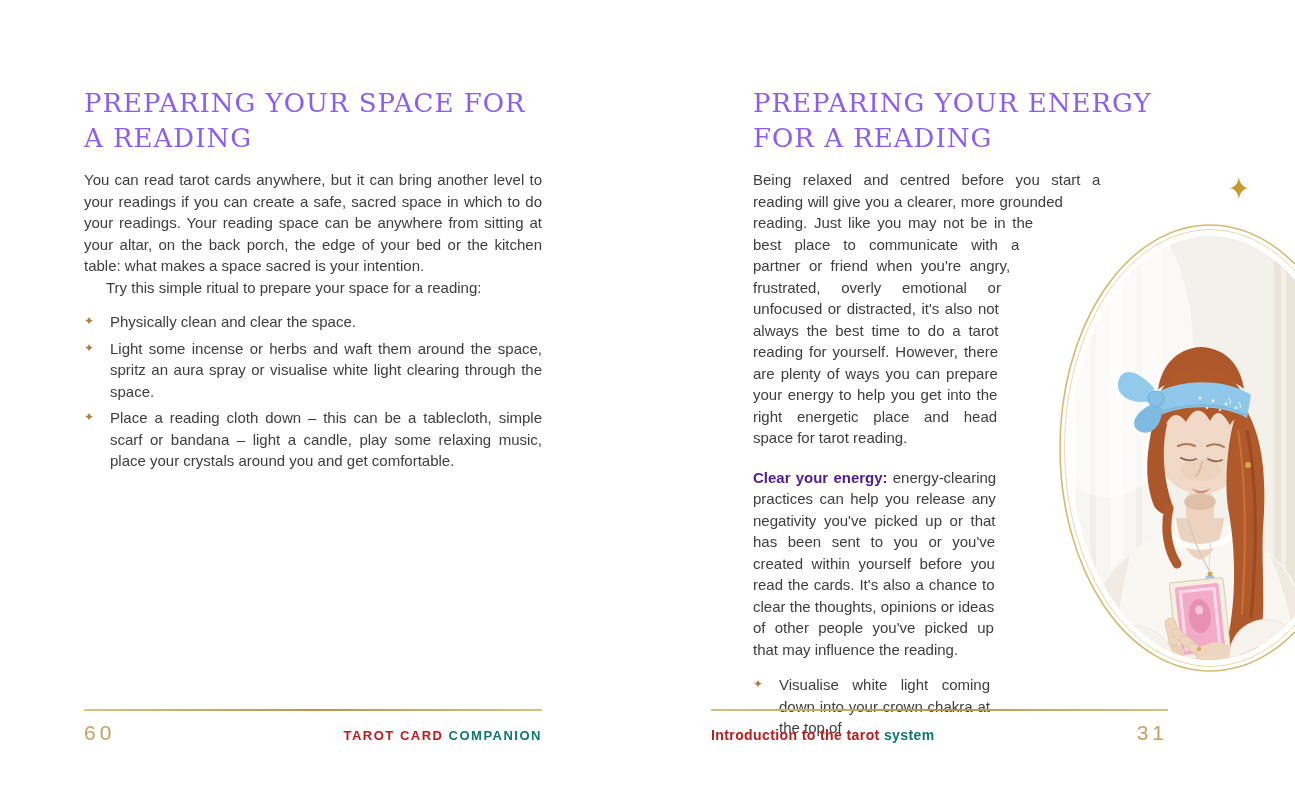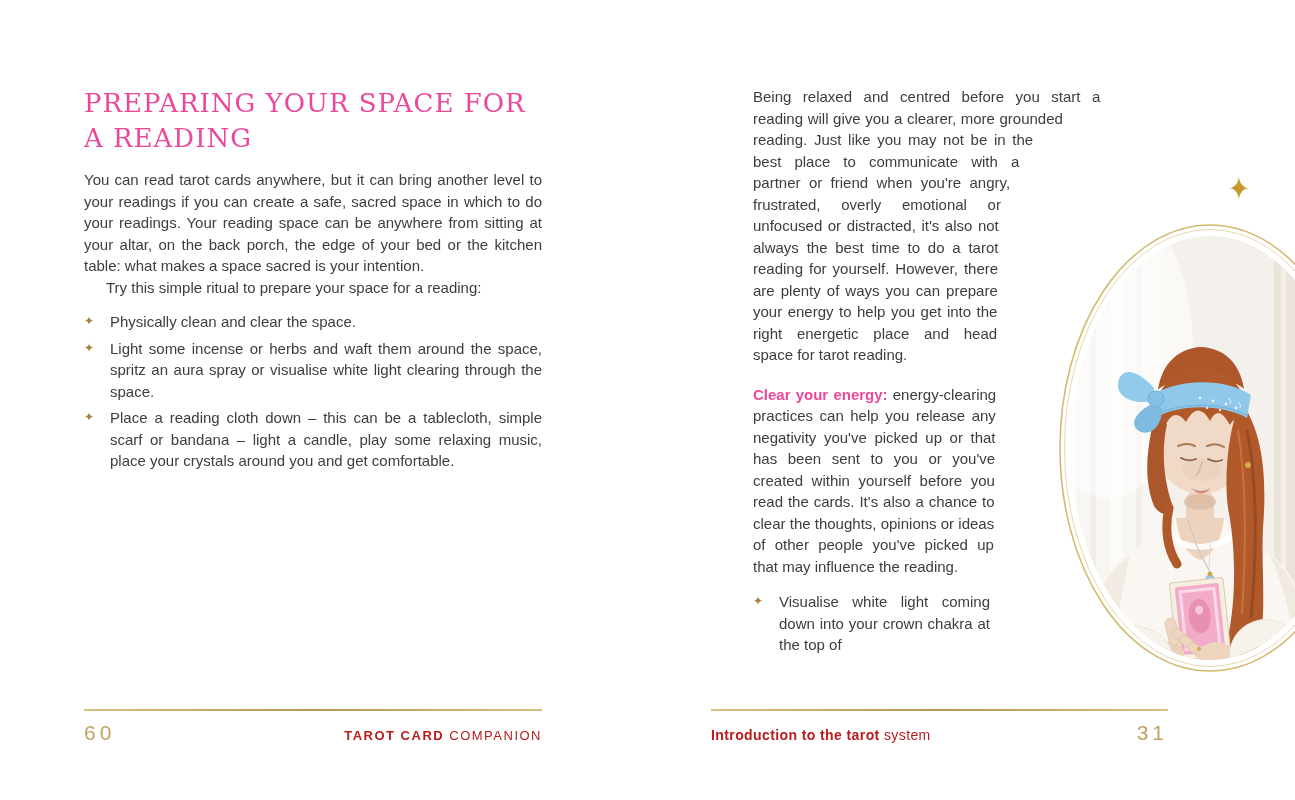--- a/index.html
+++ b/index.html
@@ -7,21 +7,21 @@
     width:1295px;height:800px;position:relative;overflow:hidden;
     background:#ffffff;
     font-family:"Liberation Sans", sans-serif;
     color:#3d3d3d;
   }
   
   .title{
     font-family:"DejaVu Serif","Liberation Serif",serif;
     font-weight:400;
     font-size:26px;line-height:35px;letter-spacing:1px;
-    color:#ec4899;
+    color:#8b5cf6;
     margin:0 0 13px 0;
   }
   
   .body-text{font-size:15px;line-height:21.5px;}
   p{margin:0;}
   .justify{text-align:justify;}
   .indent{text-indent:22px;}
   
   .page-left{position:absolute;left:84px;top:86px;width:458px;}
   .bullets{margin-top:13px;display:flex;flex-direction:column;gap:5px;}
@@ -34,36 +34,36 @@
   
   .page-right{position:absolute;left:753px;top:86px;width:402px;}
   .rp-body{position:relative;}
   .wrap-float{
     float:right;width:165px;height:525px;
     shape-outside:polygon(165px 12px,100px 32px,42px 74px,16px 135px,10px 525px,165px 525px);
     shape-margin:7px;
   }
   .rp-para1{margin-bottom:18px;}
   .rp-clear{margin-bottom:14px;}
-  .gold-label{color:#ec4899;font-weight:bold;}
+  .gold-label{color:#4c1d95;font-weight:bold;}
   
   .footer{position:absolute;top:709px;}
   .footer-left{left:84px;width:458px;}
   .footer-right{left:711px;width:457px;}
   .rule{height:2px;background:linear-gradient(90deg,#d9c084,#b89552,#d9c084);}
   .footer-row{
     display:flex;justify-content:space-between;align-items:baseline;
     margin-top:10px;
   }
   .page-num{
     font-size:21px;letter-spacing:4px;color:#c2a35f;
   }
   .running-head{font-size:13px;letter-spacing:1.5px;}
   .running-head .lite{color:#b91c1c;font-weight:bold;}
-  .running-head .dark{color:#b91c1c;}
+  .running-head .dark{color:#0f766e;font-weight:bold;}
   .running-head-r{font-size:14px;letter-spacing:0.4px;}
   
   .sparkle{
     position:absolute;left:1227px;top:172px;width:24px;height:34px;
     color:#c79b2b;font-size:26px;line-height:34px;text-align:center;
     transform:scaleY(1.25);
   }
   
   .photo{position:absolute;left:1050px;top:218px;width:245px;height:462px;}
 </style>
@@ -89,20 +89,24 @@
       </div>
       <div class="bullet">
         <span class="marker">✦</span>
         <span class="btxt">Place a reading cloth down – this can be a tablecloth, simple scarf or bandana – light a candle, play some relaxing music, place your crystals around you and get comfortable.</span>
       </div>
     </div>
   </div>
 </div>
 
 <div class="page-right">
+  <h1 class="title">
+    <span>PREPARING YOUR ENERGY</span><br>
+    <span>FOR A READING</span>
+  </h1>
   <div class="rp-body body-text">
     <div class="wrap-float"></div>
     <p class="justify rp-para1">Being relaxed and centred before you start a reading will give you a clearer, more grounded reading. Just like you may not be in the best place to communicate with a partner or friend when you're angry, frustrated, overly emotional or unfocused or distracted, it's also not always the best time to do a tarot reading for yourself. However, there are plenty of ways you can prepare your energy to help you get into the right energetic place and head space for tarot reading.</p>
     <p class="justify rp-clear"><span class="gold-label">Clear your energy:</span><span> energy-clearing practices can help you release any negativity you've picked up or that has been sent to you or you've created within yourself before you read the cards. It's also a chance to clear the thoughts, opinions or ideas of other people you've picked up that may influence the reading.</span></p>
     <div class="bullet">
       <span class="marker">✦</span>
       <span class="btxt">Visualise white light coming down into your crown chakra at the top of</span>
     </div>
   </div>
 </div>

